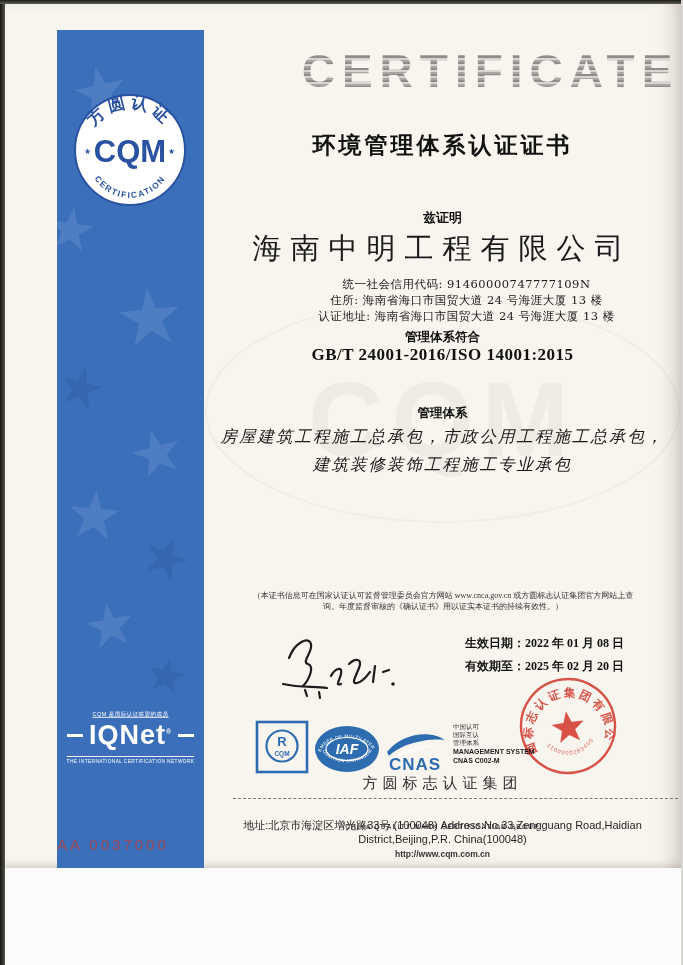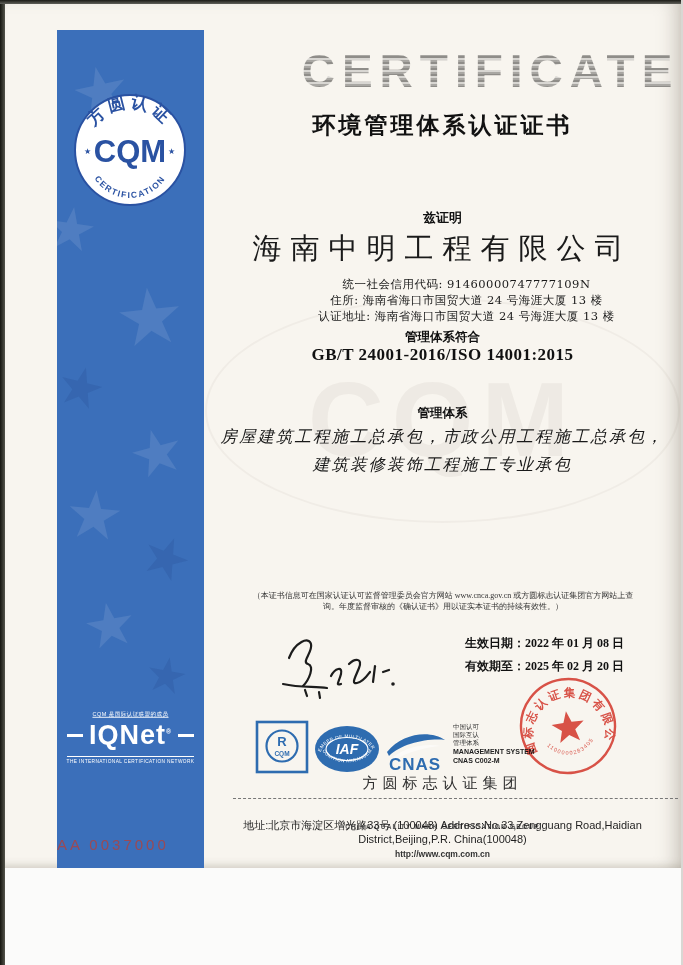--- a/index.html
+++ b/index.html
@@ -44,21 +44,21 @@
   .emboss-circle { position:absolute; left:128px; top:268px; width:225px; height:225px;
     border:2px solid rgba(140,130,110,.07); border-radius:50%; }
 
   .cert-wm { top:14px; font-size:46px; font-weight:800; letter-spacing:7px; color:#b5b3af;
     font-family:"Liberation Sans",sans-serif;margin-left:48px; }
   @supports ((-webkit-background-clip:text) or (background-clip:text)) {
     .cert-wm { background:repeating-linear-gradient(180deg,#8f8d89 0 2px,#d8d6d2 2px 4px,#a9a7a3 4px 6px);
       -webkit-background-clip:text; background-clip:text; color:transparent; }
   }
 
-  .title { top:80px; font-size:23px; font-weight:bold; letter-spacing:3px; color:#111;
+  .title { top:100px; font-size:23px; font-weight:bold; letter-spacing:3px; color:#111;
     font-family:"Liberation Serif",serif; }
   .certno { top:147px; font-size:12px; color:#111; font-family:"Liberation Serif",serif; }
   .certify { top:179px; font-size:13px; font-weight:bold; color:#111; font-family:"Liberation Serif",serif; }
   .company { top:199px; font-size:29px; letter-spacing:9px; color:#1a1a1a;
     font-family:"DejaVu Serif",serif; font-weight:500; }
   .info-line { font-size:11.5px; color:#1a1a1a; font-family:"DejaVu Serif",serif; letter-spacing:.5px;padding-left:48px; }
   .credit { top:247px; } .addr1 { top:263px; } .addr2 { top:279px; }
   .conform { top:299px; font-size:12.5px; font-weight:bold; color:#111; font-family:"Liberation Serif",serif; }
   .standard { top:315px; font-size:17px; font-weight:bold; color:#111; letter-spacing:.5px;
     font-family:"Liberation Serif",serif; }

